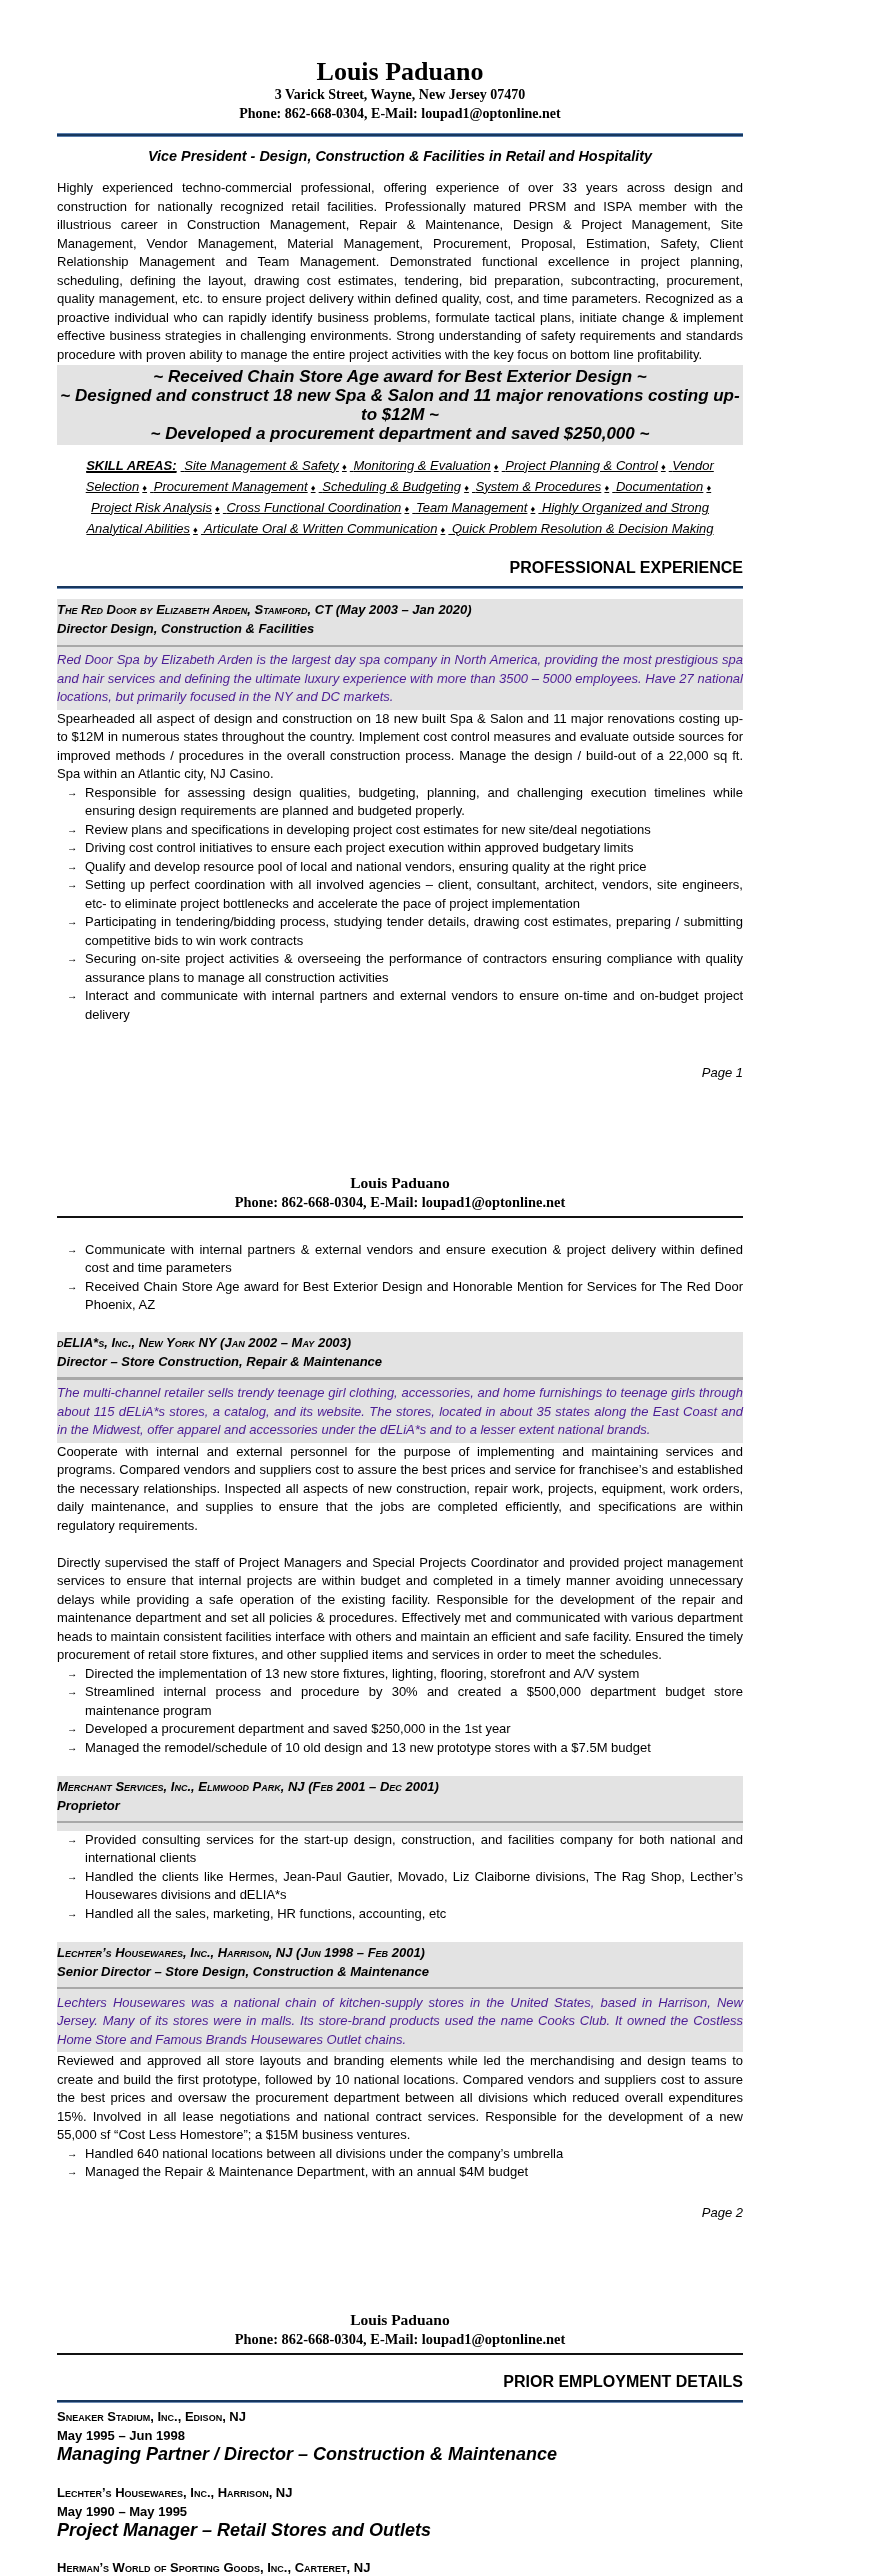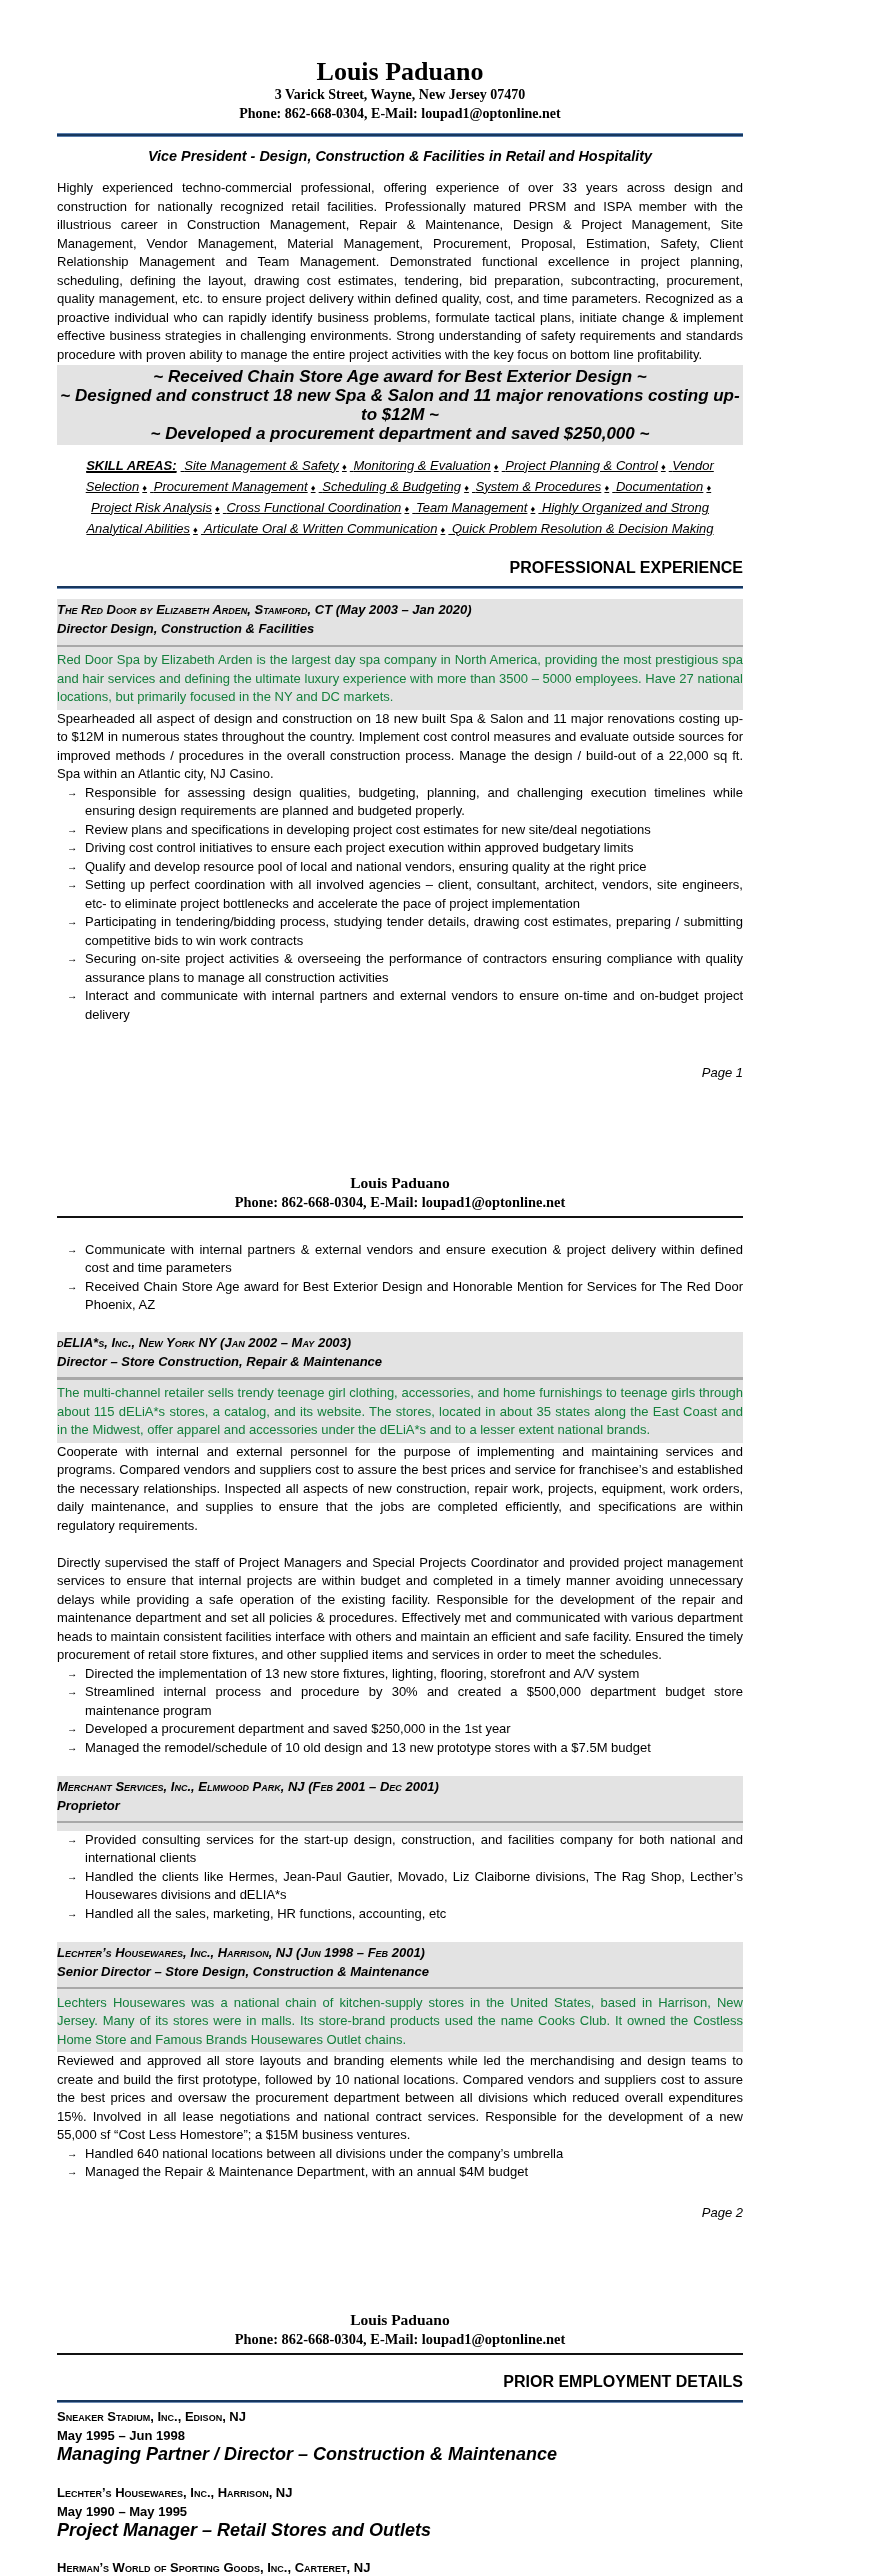--- a/index.html
+++ b/index.html
@@ -27,21 +27,21 @@
   .skills .dia { font-style: normal; font-size: 9.3px; margin: 0 3.1px; }
 
   .sec-title { text-align: right; font-weight: bold; font-size: 16px; line-height: 15.5px; }
   .sec-rule { height: 3.1px; background: #17375e; border-bottom: 0.5px solid #6d8cb5; margin-top: 10.3px; }
 
   .job-box { background: #e3e3e3; padding: 1px 0 3.1px 0; }
   .job-co { font-weight: bold; font-style: italic; font-size: 13px; line-height: 19px; }
   .sc { font-variant: small-caps; }
   .job-role { font-weight: bold; font-style: italic; font-size: 13px; line-height: 19px; }
   .job-rule { height: 2.6px; background: #a8a8a8; margin: 6.2px 0 4.1px 0; }
-  .job-desc { text-align: justify; color: #15803d; }
+  .job-desc { font-style: italic; text-align: justify; color: #4c1d95; }
 
   ul.arrows { list-style: none; padding-left: 28px; }
   ul.arrows li { position: relative; text-align: justify; }
   ul.arrows li .arr { position: absolute; left: -18px; top: 0; font-size: 10.3px; }
 
   .page-num { position: absolute; right: 49px; font-style: italic; font-size: 13px; }
 
   .prior-row { display: flex; justify-content: space-between; font-weight: bold; font-size: 13px; line-height: 19px; flex-direction: column; }
   .prior-role { font-weight: bold; font-style: italic; font-size: 18px; line-height: 19px; }
 </style>

